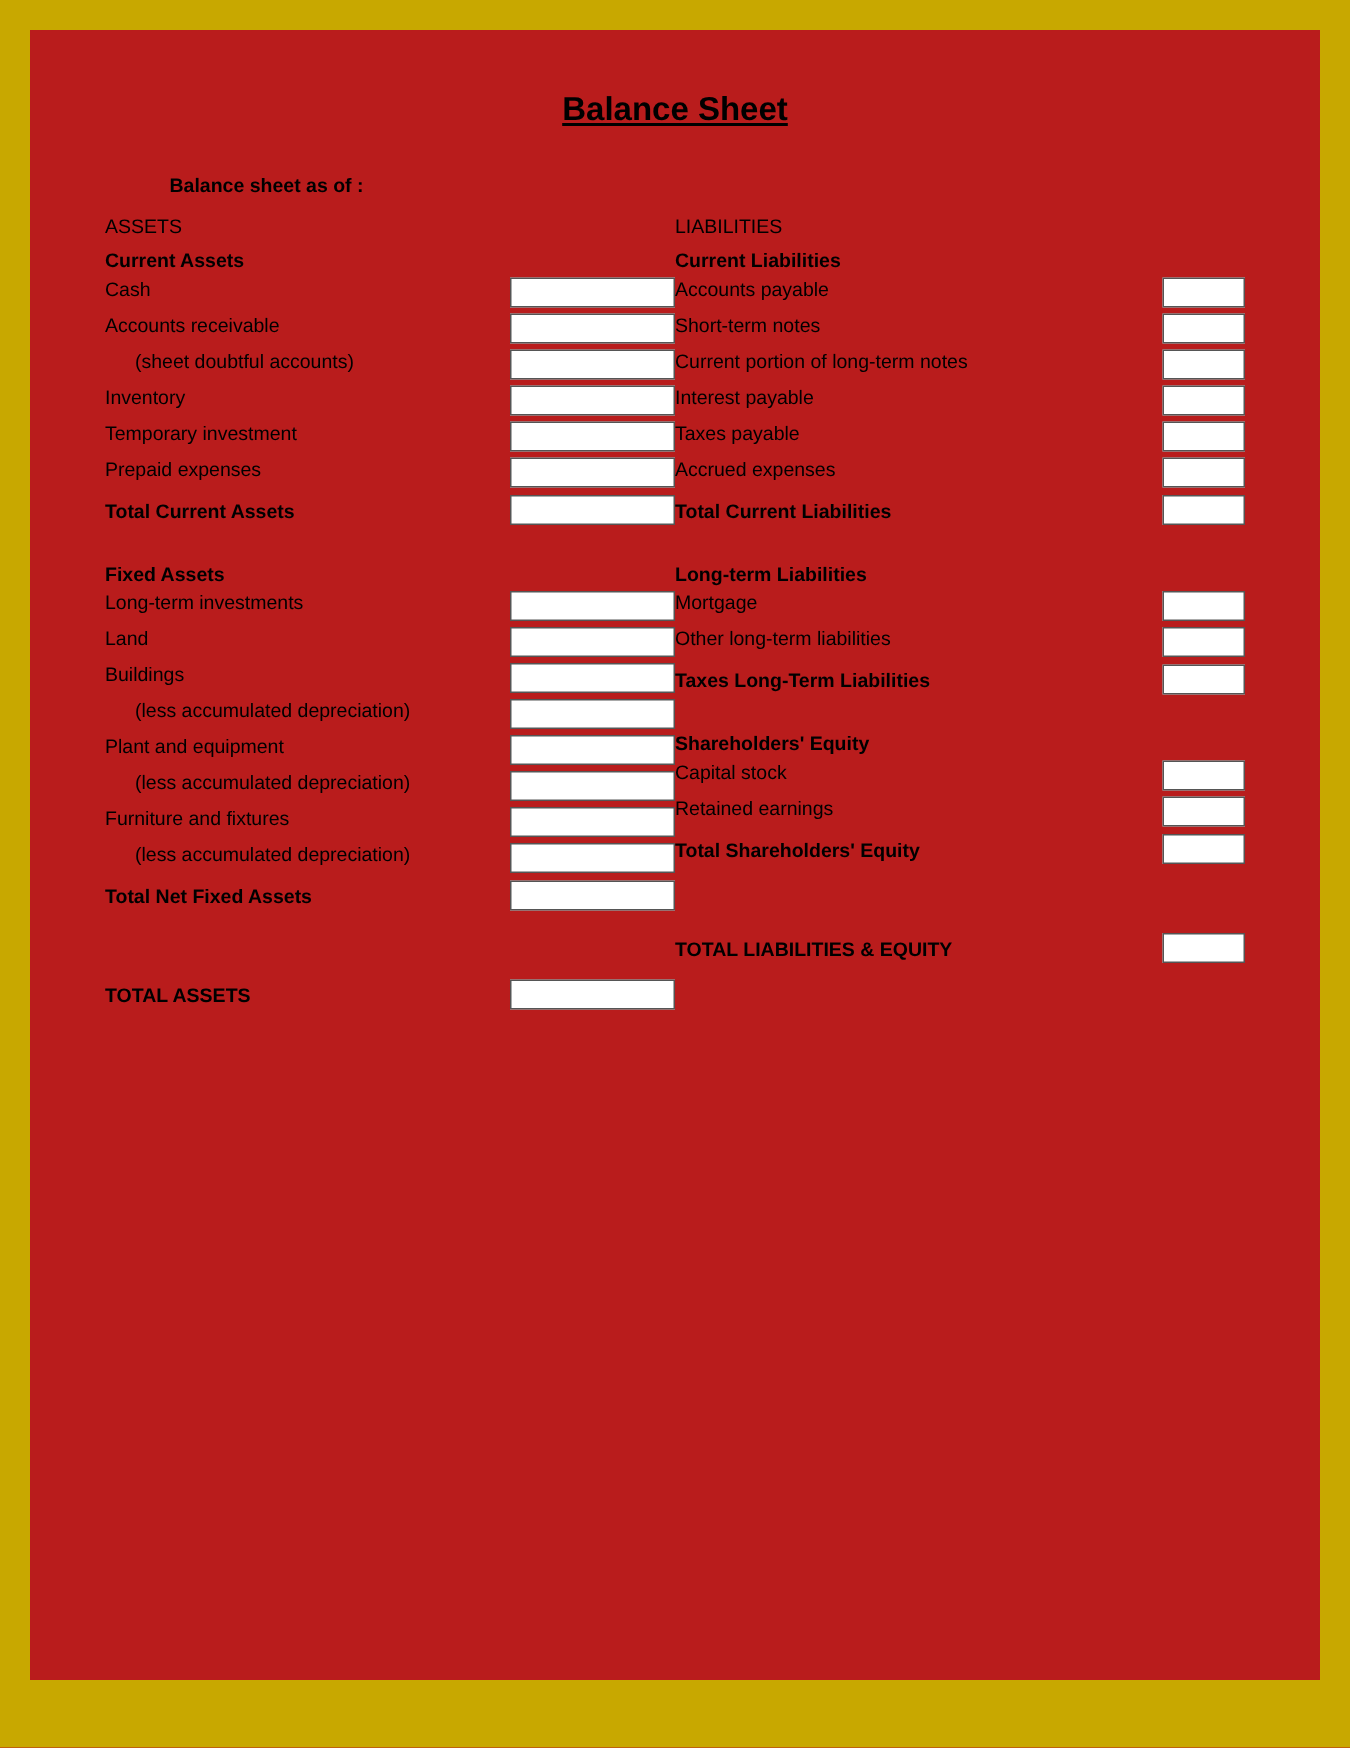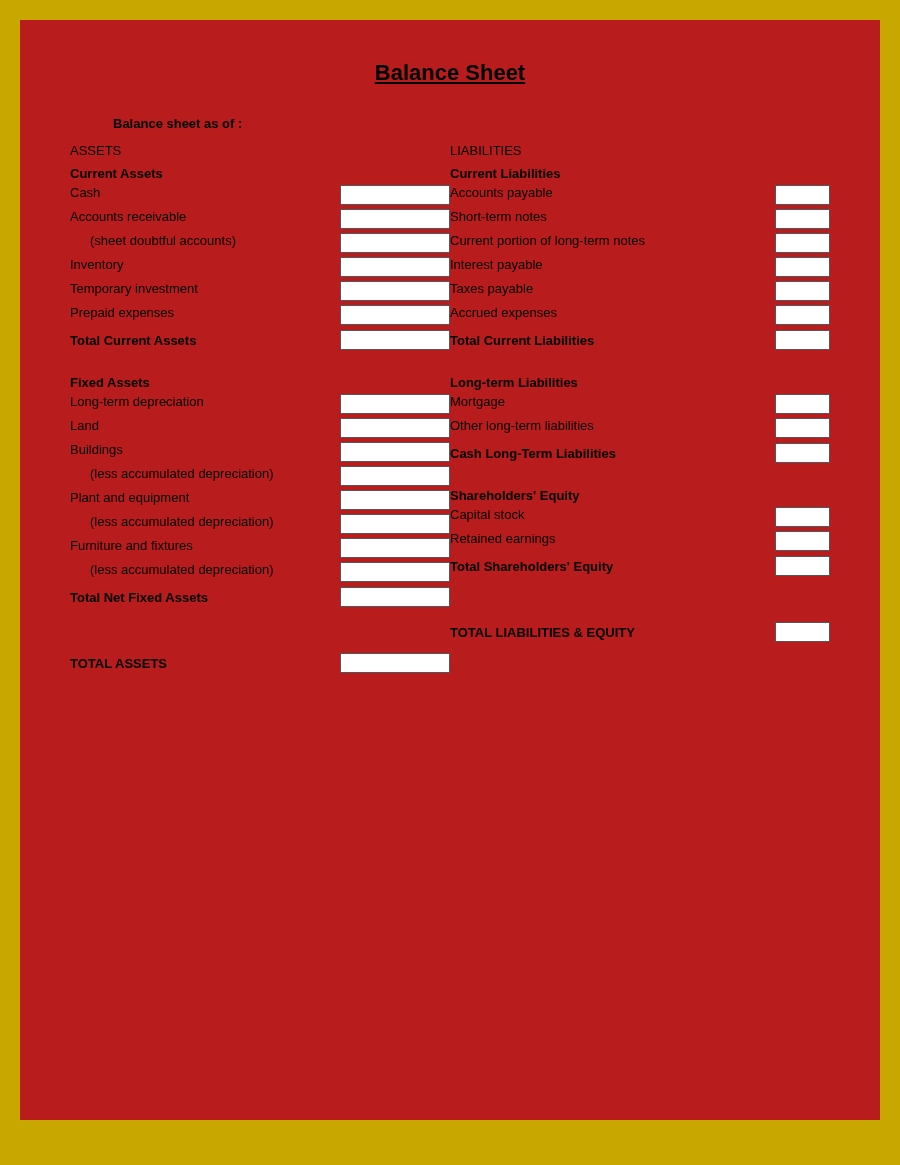--- a/index.html
+++ b/index.html
@@ -146,21 +146,21 @@
       <div class="total-row">
         <span class="total-label">Total Current Assets</span>
         <div class="input-box"></div>
       </div>
 
       <div class="section-gap"></div>
 
       <div class="subsection-header">Fixed Assets</div>
 
       <div class="row">
-        <span class="label">Long-term depreciation</span>
+        <span class="label">Long-term investments</span>
         <div class="input-box"></div>
       </div>
       <div class="row">
         <span class="label">Land</span>
         <div class="input-box"></div>
       </div>
       <div class="row">
         <span class="label">Buildings</span>
         <div class="input-box"></div>
       </div>
@@ -240,21 +240,21 @@
 
       <div class="row">
         <span class="label">Mortgage</span>
         <div class="input-box-small"></div>
       </div>
       <div class="row">
         <span class="label">Other long-term liabilities</span>
         <div class="input-box-small"></div>
       </div>
       <div class="total-row">
-        <span class="total-label">Cash Long-Term Liabilities</span>
+        <span class="total-label">Taxes Long-Term Liabilities</span>
         <div class="input-box-small"></div>
       </div>
 
       <div class="section-gap"></div>
 
       <div class="subsection-header">Shareholders' Equity</div>
 
       <div class="row">
         <span class="label">Capital stock</span>
         <div class="input-box-small"></div>

